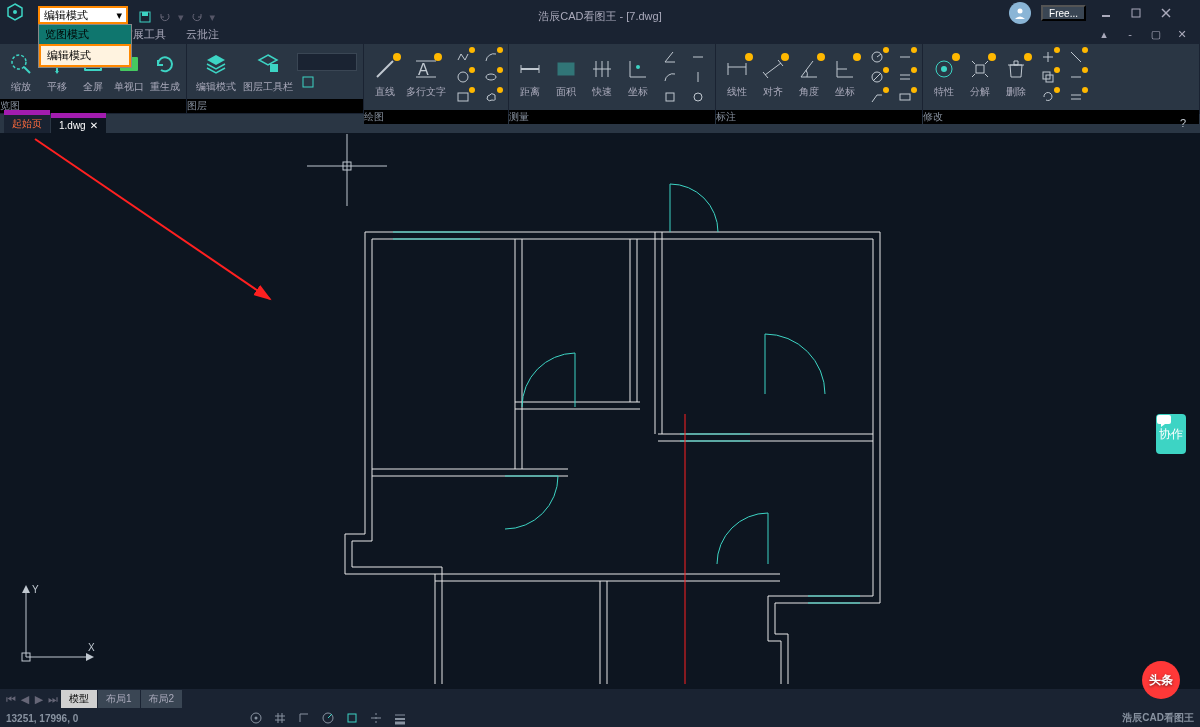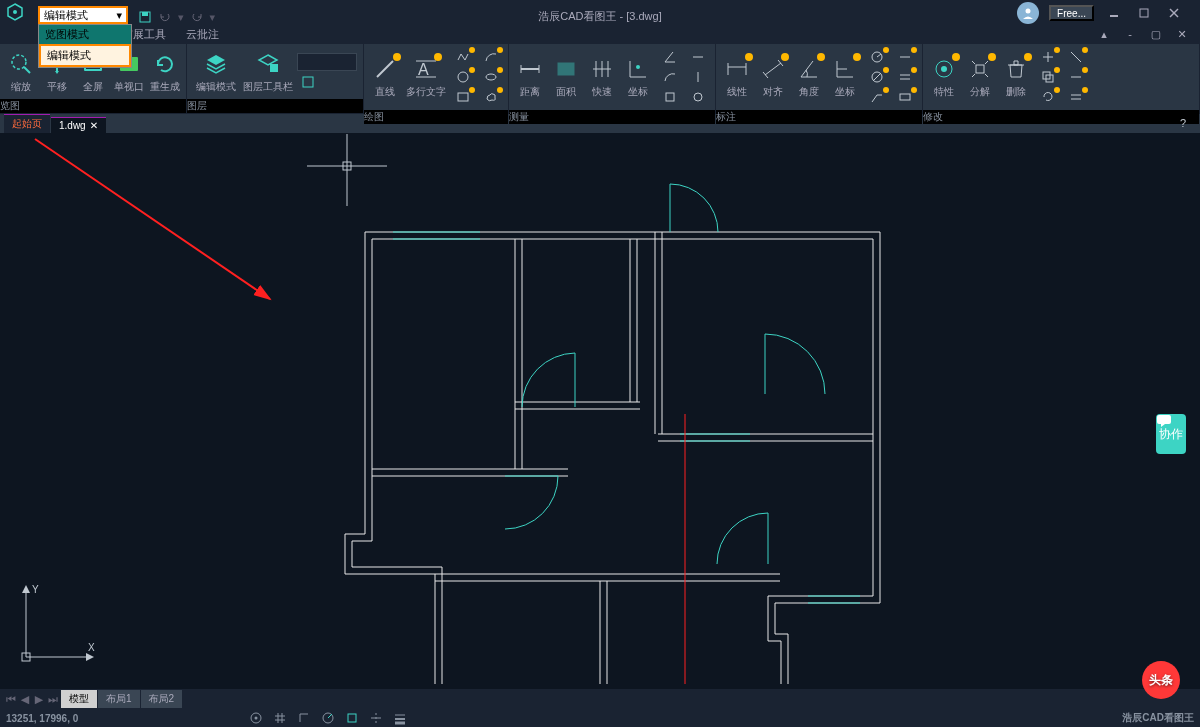--- a/index.html
+++ b/index.html
@@ -8,21 +8,21 @@
 
 .titlebar { height: 24px; background: #1a2332; display: flex; align-items: flex-end; position: relative; }
 .logo { width: 30px; height: 24px; display: flex; align-items: center; justify-content: center; color: #3dd4c4; font-weight: bold; font-size: 14px; }
 .mode-dropdown { position: relative; margin-left: 8px; }
 .mode-select { background: #fff; color: #000; border: 2px solid #ff8800; width: 90px; height: 18px; font-size: 11px; display: flex; align-items: center; padding: 0 4px; }
 .mode-options { position: absolute; top: 18px; left: 0; width: 94px; background: #0f766e; border: 1px solid #888; z-index: 100; }
 .mode-opt { color: #000; padding: 2px 6px; font-size: 11px; }
 .mode-opt.sel { background: #fff3e0; border: 2px solid #ff8800; }
 .qat { display: flex; align-items: center; gap: 6px; margin-left: 10px; color: #556; }
 .title-text { position: absolute; left: 50%; transform: translateX(-50%); color: #aab; font-size: 11px; }
-.title-right { position: absolute; right: 16px; display: flex; align-items: center; gap: 10px; }
+.title-right { position: absolute; right: 24px; display: flex; align-items: center; gap: 10px; }
 .user-icon { width: 22px; height: 22px; border-radius: 50%; background: #8ab5d6; display: flex; align-items: center; justify-content: center; }
 .win-btn { width: 20px; height: 16px; display: flex; align-items: center; justify-content: center; color: #aab; }
 
 
 .menubar { height: 20px; background: #1a2332; display: flex; align-items: center; padding-left: 112px; }
 .menu-item { padding: 2px 10px; color: #aab; font-size: 11px; }
 
 
 .ribbon { height: 70px; background: #2a3644; display: flex; border-bottom: 1px solid #1a2332; }
 .ribbon-group { border-right: 1px solid #1a2332; display: flex; flex-direction: column; }
@@ -32,21 +32,21 @@
 .btn-lg .bicon { width: 28px; height: 28px; display: flex; align-items: center; justify-content: center; position: relative; }
 .btn-lg .badge { position: absolute; top: -2px; right: -2px; width: 8px; height: 8px; background: #ffb800; border-radius: 50%; }
 .btn-lg .blabel { font-size: 10px; color: #aab; white-space: nowrap; }
 .btn-stack { display: flex; flex-direction: column; gap: 2px; padding: 2px; }
 .btn-sm { width: 22px; height: 18px; display: flex; align-items: center; justify-content: center; position: relative; }
 .btn-sm .badge { position: absolute; top: -1px; right: -1px; width: 6px; height: 6px; background: #ffb800; border-radius: 50%; }
 .layer-select { width: 60px; height: 18px; background: #1a2332; border: 1px solid #3a4654; }
 
 
 .doctabs { height: 20px; background: #2a3644; display: flex; align-items: flex-end; padding-left: 4px; border-bottom: 1px solid #0d1520; }
-.doctab { padding: 2px 8px; background: #1a2332; color: #ff6b3d; font-size: 10px; border-top: 1px solid #a21caf; margin-right: 1px; }
+.doctab { padding: 2px 8px; background: #1a2332; color: #ff6b3d; font-size: 10px; border-top: 5px solid #a21caf; margin-right: 1px; }
 .doctab.active { background: #0d1520; color: #fff; }
 .doctab-close { margin-left: 4px; }
 .doctab-help { position: absolute; right: 4px; width: 16px; height: 16px; }
 
 
 .canvas { position: absolute; top: 134px; left: 0; right: 0; bottom: 38px; background: #0d1520; overflow: hidden; }
 .canvas svg { position: absolute; top: 0; left: 0; }
 .arrow-annot { position: absolute; top: 0; left: 85px; width: 280px; height: 170px; pointer-events: none; }
 
 .collab-btn { position: absolute; right: 14px; top: 280px; width: 30px; height: 40px; background: #3dd4c4; border-radius: 4px; display: flex; flex-direction: column; align-items: center; justify-content: center; color: #fff; font-size: 12px; }
@@ -105,21 +105,21 @@
       </span>
     <span>▾</span>
     <span>
         <svg width="14" height="12" viewBox="0 0 14 12">
           <path d="M4 3 A4 4 0 1 0 11 6" fill="none" stroke="#667"></path>
           <path d="M11 3 L11 6 L8 6" fill="none" stroke="#667"></path>
         </svg>
       </span>
     <span>▾</span>
   </div>
-  <div class="title-text">浩辰CAD看图王 - [3.dwg]</div>
+  <div class="title-text">浩辰CAD看图王 - [7.dwg]</div>
   <div class="title-right">
     <div class="user-icon">
         <svg width="14" height="14" viewBox="0 0 14 14">
           <circle cx="7" cy="5" r="2.5" fill="#fff"></circle>
           <path d="M2 13 Q7 8 12 13" fill="#fff"></path>
         </svg>
       </div>
     <button class="win-btn" style="background:#3a4654;color:#fff;padding:0 6px;width:auto;font-size:10px">Free...</button>
     <div class="win-btn">
         <svg width="12" height="12">

